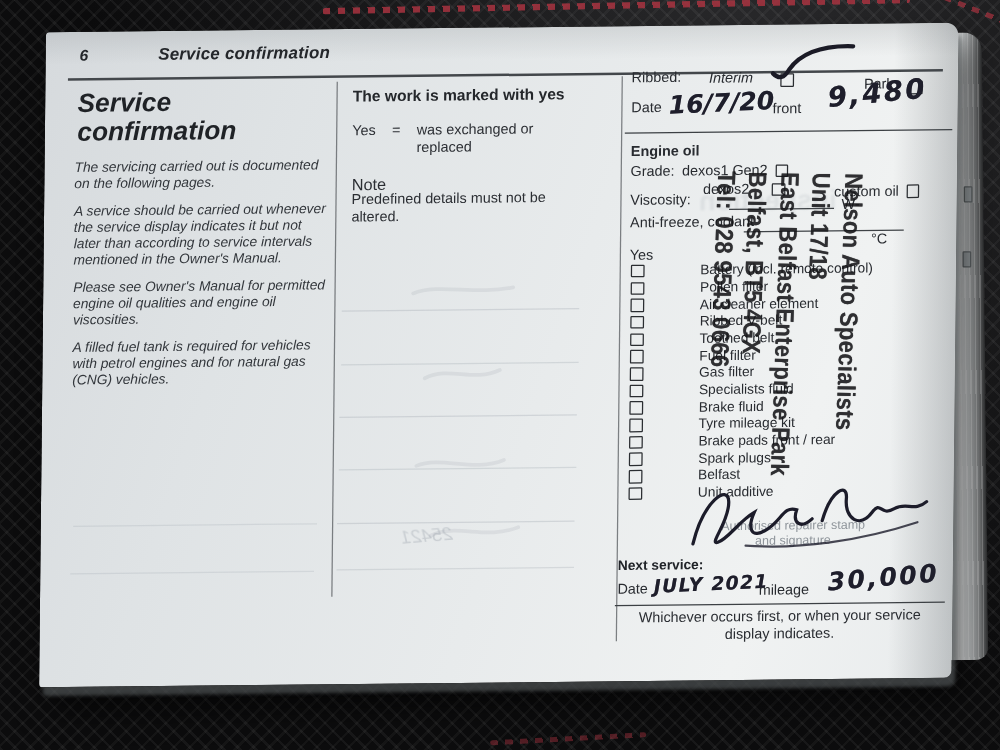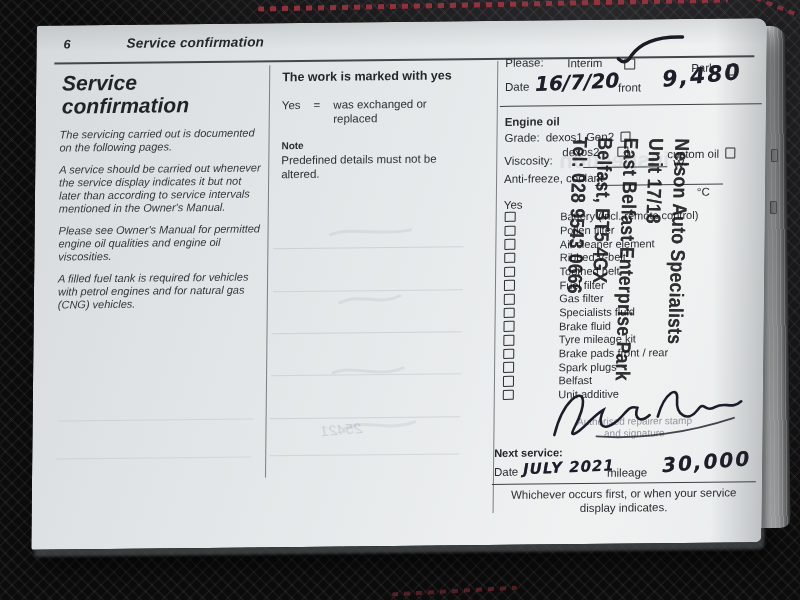--- a/index.html
+++ b/index.html
@@ -55,21 +55,21 @@
 
   
   .col1-title{left:26px;top:46px;font-size:21px;line-height:23px;font-weight:bold;font-style:italic;color:#1f2226;white-space:pre-line;}
   .col1-paras{left:24px;top:103px;width:202px;display:flex;flex-direction:column;gap:9px;}
   .col1-paras p{margin:0;font-size:11px;line-height:13px;font-style:italic;color:#32363b;}
 
   
   .work-heading{left:246px;top:47px;font-size:12.5px;font-weight:bold;color:#24272b;}
   .yes-row{left:246px;top:76px;display:flex;gap:13px;font-size:11.5px;}
   .yes-def{width:138px;line-height:13.5px;}
-  .note-heading{left:246px;top:117px;font-size:10px;font-weight:bold;}
+  .note-heading{left:246px;top:117px;font-size:13px;font-weight:normal;}
   .note-text{left:246px;top:131px;width:162px;font-size:11.5px;line-height:13.5px;}
   .ghost-line{height:1px;background:#98a0a8;}
   .gl-c1a{left:26px;top:395px;width:195px;opacity:.22;}
   .gl-c1b{left:24px;top:433px;width:195px;opacity:.22;}
   .gl-1{left:239px;top:225px;width:190px;opacity:.30;}
   .gl-2{left:239px;top:268px;width:190px;opacity:.28;}
   .gl-3{left:238px;top:310px;width:190px;opacity:.30;}
   .gl-4{left:238px;top:352px;width:190px;opacity:.28;}
   .gl-5{left:237px;top:395px;width:190px;opacity:.30;}
   .gl-6{left:237px;top:432px;width:190px;opacity:.26;}
@@ -78,21 +78,21 @@
   
   .ghost-text{color:#53606e;font-weight:bold;transform:scaleX(-1);opacity:.10;filter:blur(.7px);}
   .ghost-inspection{left:524px;top:128px;font-size:22px;}
   .ghost-hand{left:288px;top:398px;font-size:15px;font-style:italic;color:#4a5668;transform:scaleX(-1) rotate(4deg);opacity:.18;filter:blur(.5px);}
 
   
   .rc-label{font-size:11.5px;color:#282b30;}
   .rc-bold{font-weight:bold;}
   .checkbox{display:inline-block;width:8.5px;height:8.5px;border:1.6px solid #2a2d31;border-radius:1px;background:transparent;}
   .service-label{left:469px;top:36px;}
-  .interim-label{left:531px;top:37px;}
+  .interim-label{left:531px;top:37px;font-style:italic;}
   .interim-box{left:588px;top:39px;}
   .main-label{left:655px;top:43px;}
   .main-box{left:691px;top:46px;}
   .tick-svg{left:578px;top:13px;}
   .date-label{left:469px;top:60px;}
   .hw{font-family:"DejaVu Sans",sans-serif;font-style:italic;font-weight:bold;color:#1e1e2b;text-shadow:0 0 .5px rgba(20,20,35,.6);}
   .hw-date{left:499px;top:50px;font-size:20px;transform:rotate(-2deg);}
   .miles-label{left:582px;top:62px;}
   .hw-miles{left:626px;top:44px;font-size:22px;transform:rotate(-5deg);letter-spacing:2px;}
   .date-rule{left:464px;top:85px;width:262px;height:1.4px;background:#3c4044;}
@@ -178,21 +178,21 @@
   <div class="abs ghost-line gl-4"></div>
   <div class="abs ghost-line gl-5"></div>
   <div class="abs ghost-line gl-6"></div>
   <svg class="abs ghost-scribble" style="left:286px;top:200px" width="130" height="220" viewBox="0 0 130 220">
     <path d="M10,12 C30,4 60,14 90,8 M20,80 C40,70 58,84 80,74 M14,150 C34,142 60,156 84,146 M26,206 C46,196 70,210 96,200" stroke="#5a6372" stroke-width="3" fill="none" stroke-linecap="round" opacity="0.6"></path>
   </svg>
   <div class="abs ghost-hand">25421</div>
 
   <div class="abs ghost-text ghost-inspection">inspection</div>
 
-  <span class="abs rc-label service-label">Please:</span>
+  <span class="abs rc-label service-label">Ribbed:</span>
   <span class="abs rc-label interim-label">Interim</span>
   <span class="abs checkbox interim-box"></span>
   <svg class="abs tick-svg" width="72" height="32" viewBox="0 0 72 32">
     <path d="M4,26 C9,31 13,30 17,23 C27,9 45,4 68,5" stroke="#1b1b26" stroke-width="3.4" fill="none" stroke-linecap="round"></path>
   </svg>
   <span class="abs rc-label main-label">Park</span>
   <span class="abs checkbox main-box"></span>
 
   <span class="abs rc-label date-label">Date</span>
   <span class="abs hw hw-date">16/7/20</span>

